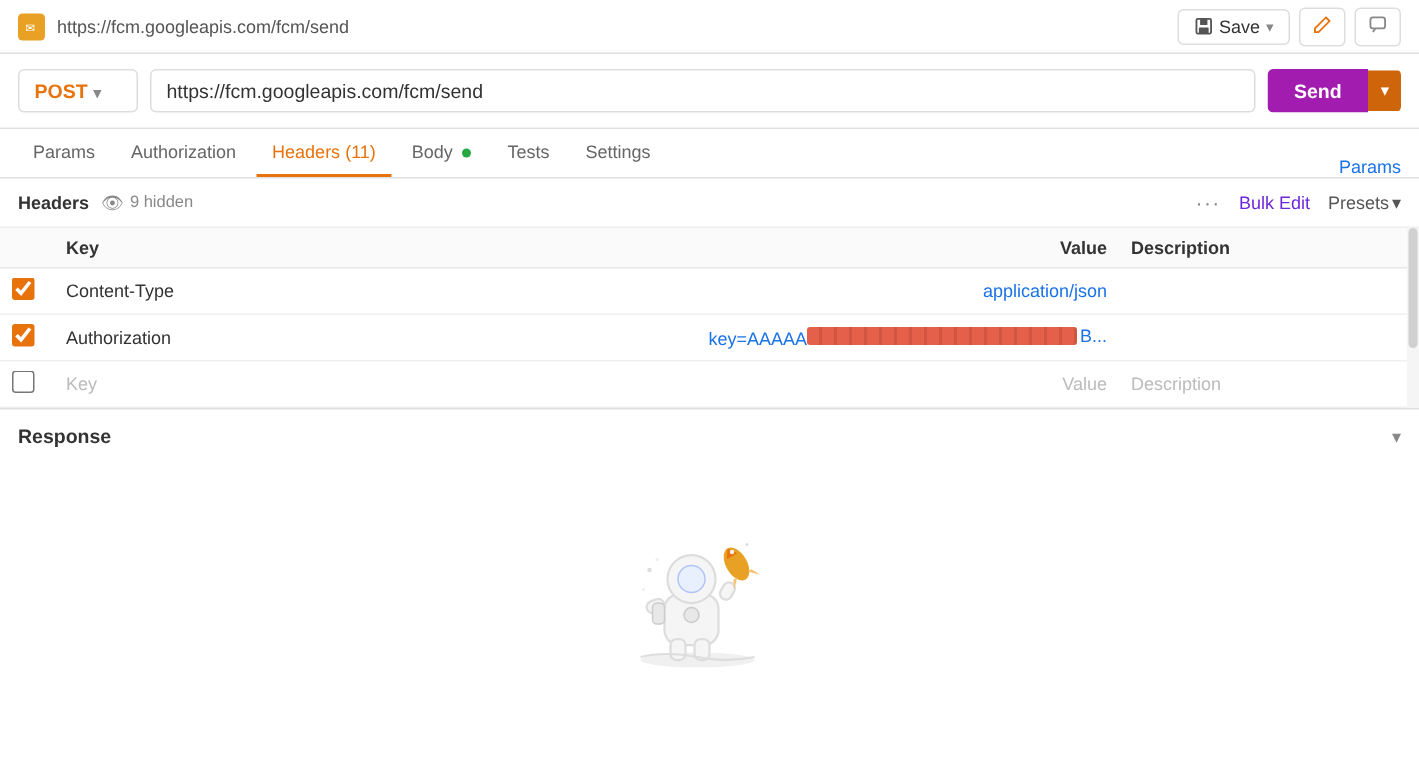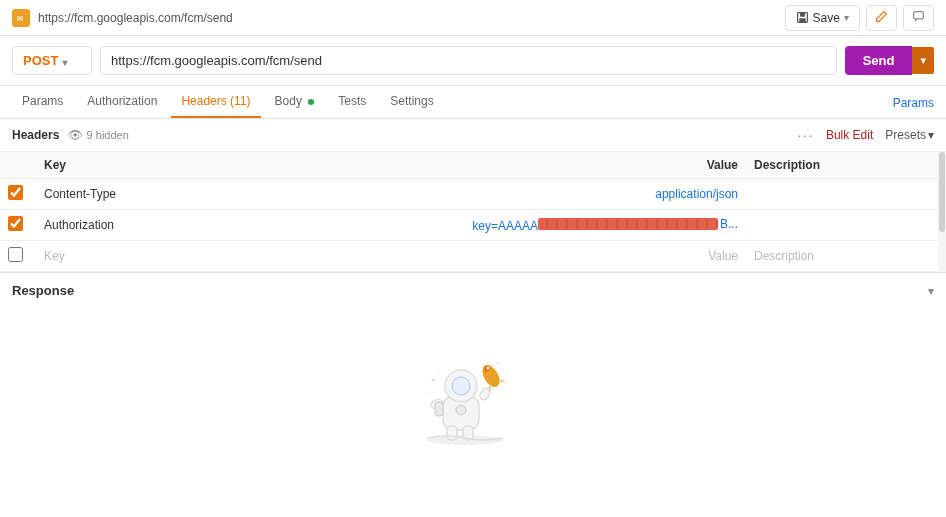--- a/index.html
+++ b/index.html
@@ -8,21 +8,21 @@
     
     .title-bar {
       display: flex; align-items: center; justify-content: space-between;
       padding: 6px 12px; border-bottom: 1px solid #e0e0e0; background: #fff;
       height: 36px;
     }
     .title-bar-left { display: flex; align-items: center; gap: 8px; }
     .title-bar-icon { width: 18px; height: 18px; background: #e8a025; border-radius: 3px; display: flex; align-items: center; justify-content: center; }
     .title-bar-icon svg { width: 12px; height: 12px; }
     .title-bar-url { font-size: 12px; color: #555; }
-    .title-bar-right { display: flex; gap: 6px; }
+    .title-bar-right { display: flex; align-items: center; gap: 6px; }
     .save-btn {
       display: flex; align-items: center; gap: 4px;
       border: 1px solid #ddd; border-radius: 4px; padding: 4px 10px;
       font-size: 12px; cursor: pointer; background: #fff; color: #333;
     }
     .icon-btn {
       border: 1px solid #ddd; border-radius: 4px; padding: 4px 8px;
       background: #fff; cursor: pointer; color: #888;
     }
 
@@ -50,21 +50,21 @@
       background: #a21caf; color: #fff; border: none;
       padding: 7px 18px; font-size: 13px; font-weight: 600; cursor: pointer;
     }
     .send-btn-arrow {
       background: #cf650b; color: #fff; border: none;
       padding: 7px 8px; font-size: 11px; cursor: pointer;
     }
 
     
     .tabs {
-      display: flex; align-items: center;
+      display: flex; align-items: flex-end;
       padding: 0 12px; border-bottom: 1px solid #e0e0e0;
       gap: 4px;
     }
     .tab {
       padding: 8px 10px; font-size: 12px; color: #666;
       cursor: pointer; border-bottom: 2px solid transparent;
       white-space: nowrap;
     }
     .tab.active { color: #e8720c; border-bottom: 2px solid #e8720c; font-weight: 400; }
     .tab .badge { color: #e8720c; }
@@ -78,21 +78,21 @@
       display: flex; align-items: center; gap: 8px;
       padding: 8px 12px; border-bottom: 1px solid #f0f0f0;
     }
     .headers-title { font-size: 12px; font-weight: 600; color: #333; }
     .hidden-badge {
       display: flex; align-items: center; gap: 4px;
       font-size: 11px; color: #888;
     }
     .hidden-badge .eye-icon { font-size: 12px; }
     .headers-actions { margin-left: auto; display: flex; align-items: center; gap: 12px; }
-    .bulk-edit-btn { font-size: 12px; color: #b91c1c; cursor: pointer; background: none; border: none; }
+    .bulk-edit-btn { font-size: 12px; color: #6d28d9; cursor: pointer; background: none; border: none; }
     .presets-btn {
       font-size: 12px; color: #555; cursor: pointer; background: none; border: none;
       display: flex; align-items: center; gap: 2px;
     }
     .dots-icon { font-size: 14px; color: #888; letter-spacing: 1px; }
 
     
     .headers-table { width: 100%; border-collapse: collapse; }
     .headers-table th {
       text-align: left; font-size: 12px; font-weight: 600; color: #333;

